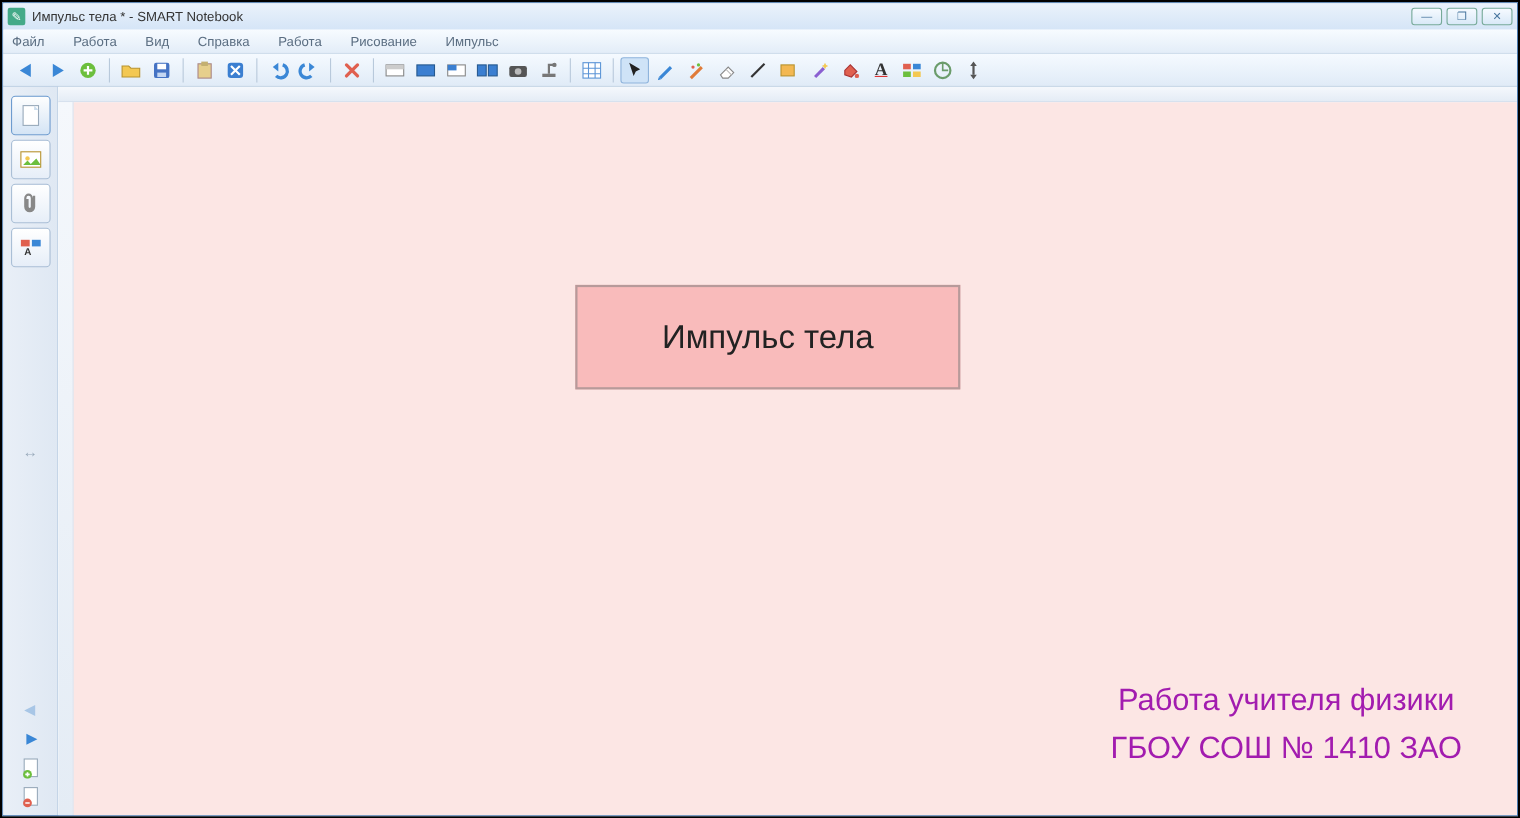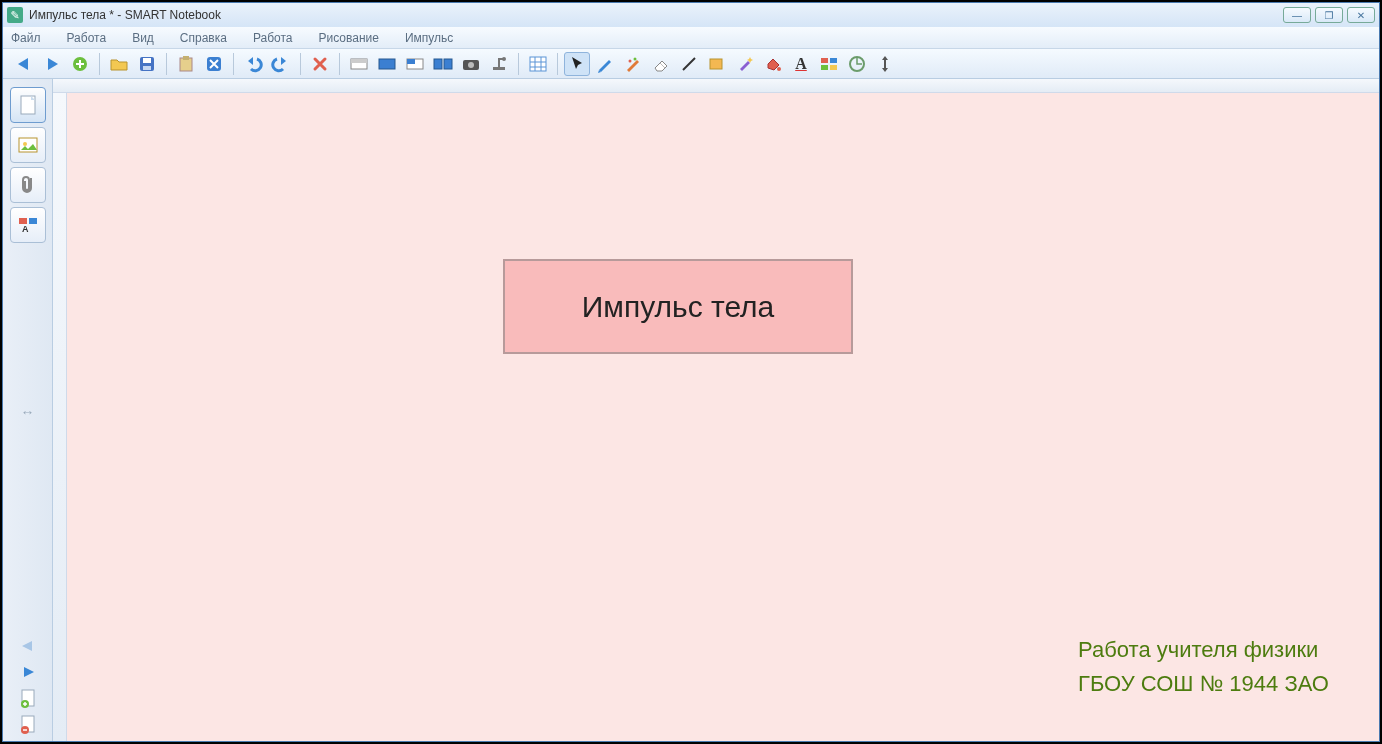--- a/index.html
+++ b/index.html
@@ -27,24 +27,24 @@
 .side-tab.sel { background: linear-gradient(#fefefe,#d4e4f5); border-color:#6e9ccf; }
 .sidebar-resize { position:absolute; top:50%; left:50%; transform:translate(-50%,-50%); color:#9ab; font-size:14px; cursor:ew-resize;}
 .sidebar-bottom { margin-top:auto; margin-bottom:6px; display:flex; flex-direction:column; align-items:center; gap:4px;}
 .sb-btn { width:26px; height:22px; display:flex; align-items:center; justify-content:center; cursor:pointer; }
 
 .pagewrap { flex:1; background:#fff; position:relative; display:flex; }
 .ruler-h { position:absolute; left:0; top:0; right:0; height:14px; background:linear-gradient(#f5f8fc,#e4ecf5); border-bottom:1px solid #cfdaea; }
 .ruler-v { position:absolute; left:0; top:14px; bottom:0; width:14px; background:linear-gradient(#f5f8fc,#e4ecf5); border-right:1px solid #cfdaea; }
 .canvas { position:absolute; left:14px; top:14px; right:0; bottom:0; background:#fce6e4; overflow:hidden; }
 
-.title-box { position:absolute; left:436px; top:166px; width:350px; height:95px; background:#f9bbbb; border:2px solid #b79a9a; display:flex; align-items:center; justify-content:center; }
+.title-box { position:absolute; left:456px; top:166px; width:350px; height:95px; background:#f9bbbb; border:2px solid #b79a9a; display:flex; align-items:center; justify-content:center; }
 .title-box span{ font-family: Arial, sans-serif; font-size:30px; color:#222; }
 
-.credit { position:absolute; right:50px; bottom:40px; color:#4d7c0f; font-family: "Comic Sans MS", cursive; font-size:22px; line-height:1.55; }
+.credit { position:absolute; right:50px; bottom:40px; color:#a21caf; font-family: "Comic Sans MS", cursive; font-size:28px; line-height:1.55;text-align:center; }
 
 svg { display:block; }
 </style>
 </head>
 <body>
 
 <div class="window">
 
   <div class="titlebar">
     <span class="titlebar-icon"></span>
@@ -311,19 +311,19 @@
 
     <div class="pagewrap">
       <div class="ruler-h"></div>
       <div class="ruler-v"></div>
       <div class="canvas">
         <div class="title-box">
           <span>Импульс тела</span>
         </div>
         <div class="credit">
           <div>Работа учителя физики</div>
-          <div>ГБОУ СОШ № 1944 ЗАО</div>
+          <div>ГБОУ СОШ № 1410 ЗАО</div>
         </div>
       </div>
     </div>
 
   </div>
 </div>
 
 </body></html>

